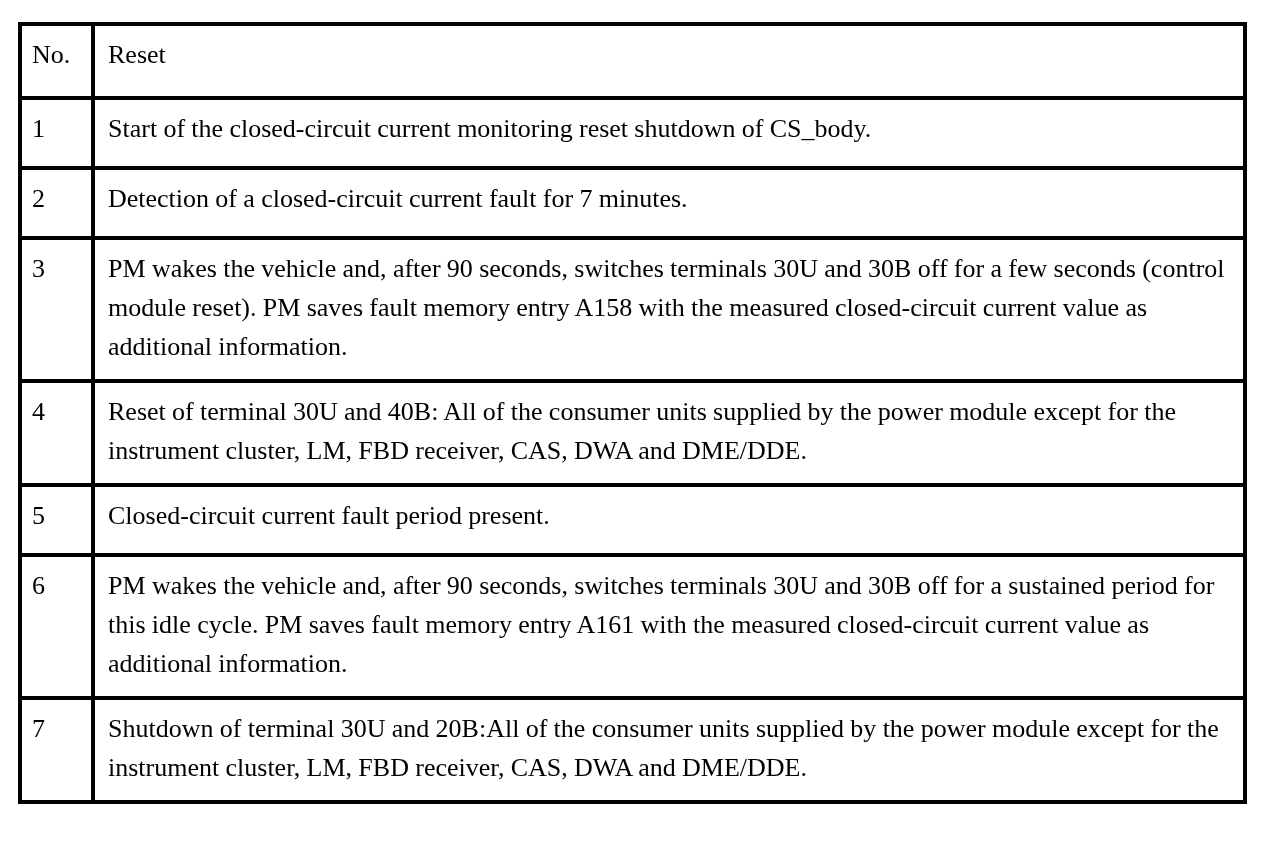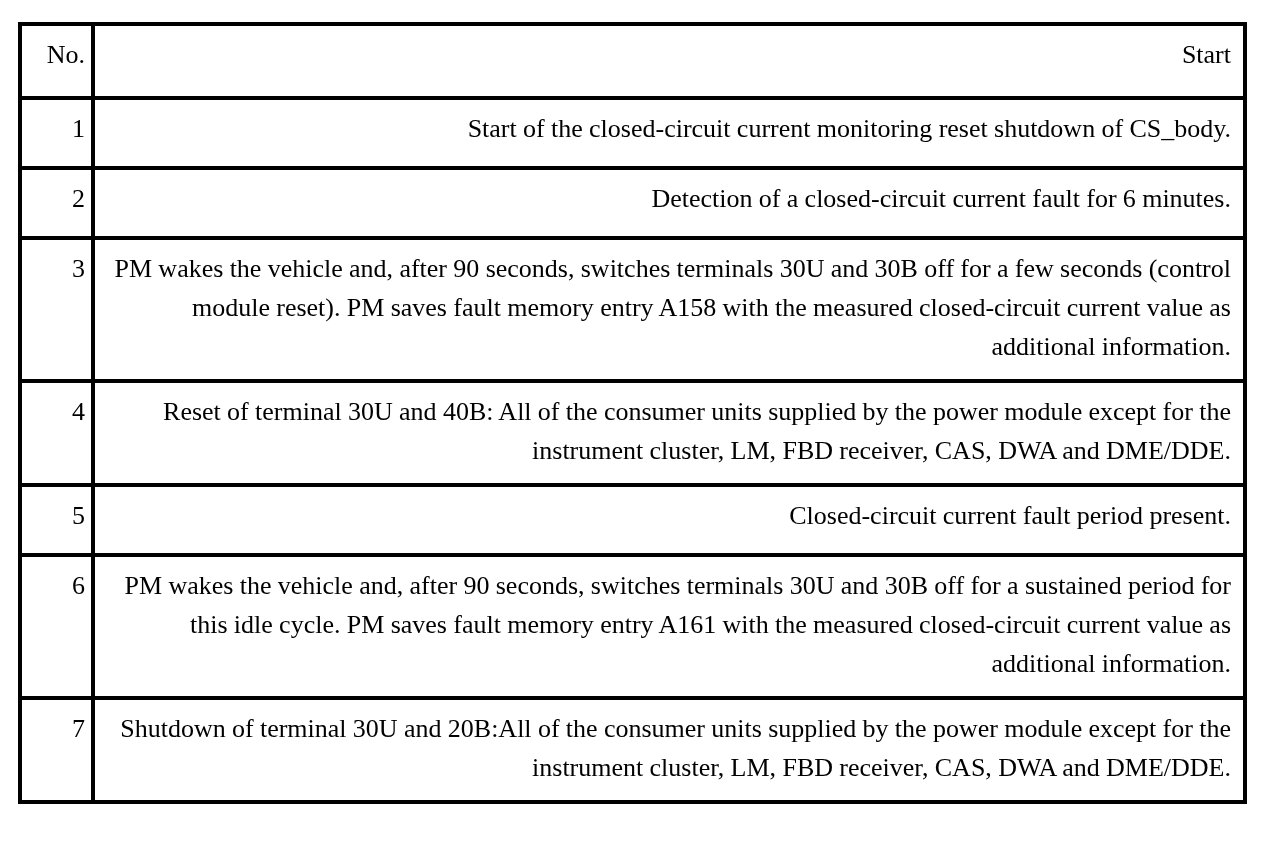--- a/index.html
+++ b/index.html
@@ -33,21 +33,21 @@
     background: #ffffff;
   }
 
   .event-table col.col-no   { width: 73px; }
   .event-table col.col-evt  { width: 1152px; }
 
   .event-table td,
   .event-table th {
     border: 4px solid #000000;
     vertical-align: top;
-    text-align: right;
+    text-align: left;
     font-weight: normal;
     background: #ffffff;
   }
 
   
   .cell-no {
     padding: 9px 6px 9px 10px;
     font-size: 26px;
     line-height: 39px;
     white-space: nowrap;
@@ -92,36 +92,36 @@
 <div class="page">
 
   <table class="event-table">
     <colgroup>
       <col class="col-no">
       <col class="col-evt">
     </colgroup>
     <thead>
       <tr class="header-row">
         <th class="cell-no">No.</th>
-        <th class="cell-event">Start</th>
+        <th class="cell-event">Reset</th>
       </tr>
     </thead>
     <tbody>
 
       <tr class="row-1">
         <td class="cell-no">1</td>
         <td class="cell-event">
           <span class="event-text">Start of the closed-circuit current monitoring reset shutdown of CS_body.</span>
         </td>
       </tr>
 
       <tr class="row-2">
         <td class="cell-no">2</td>
         <td class="cell-event">
-          <span class="event-text">Detection of a closed-circuit current fault for 6 minutes.</span>
+          <span class="event-text">Detection of a closed-circuit current fault for 7 minutes.</span>
         </td>
       </tr>
 
       <tr class="row-3">
         <td class="cell-no">3</td>
         <td class="cell-event">
           <span class="event-text">PM wakes the vehicle and, after 90 seconds, switches terminals 30U and 30B off for a few seconds (control module reset). PM saves fault memory entry A158 with the measured closed-circuit current value as additional information.</span>
         </td>
       </tr>
 

